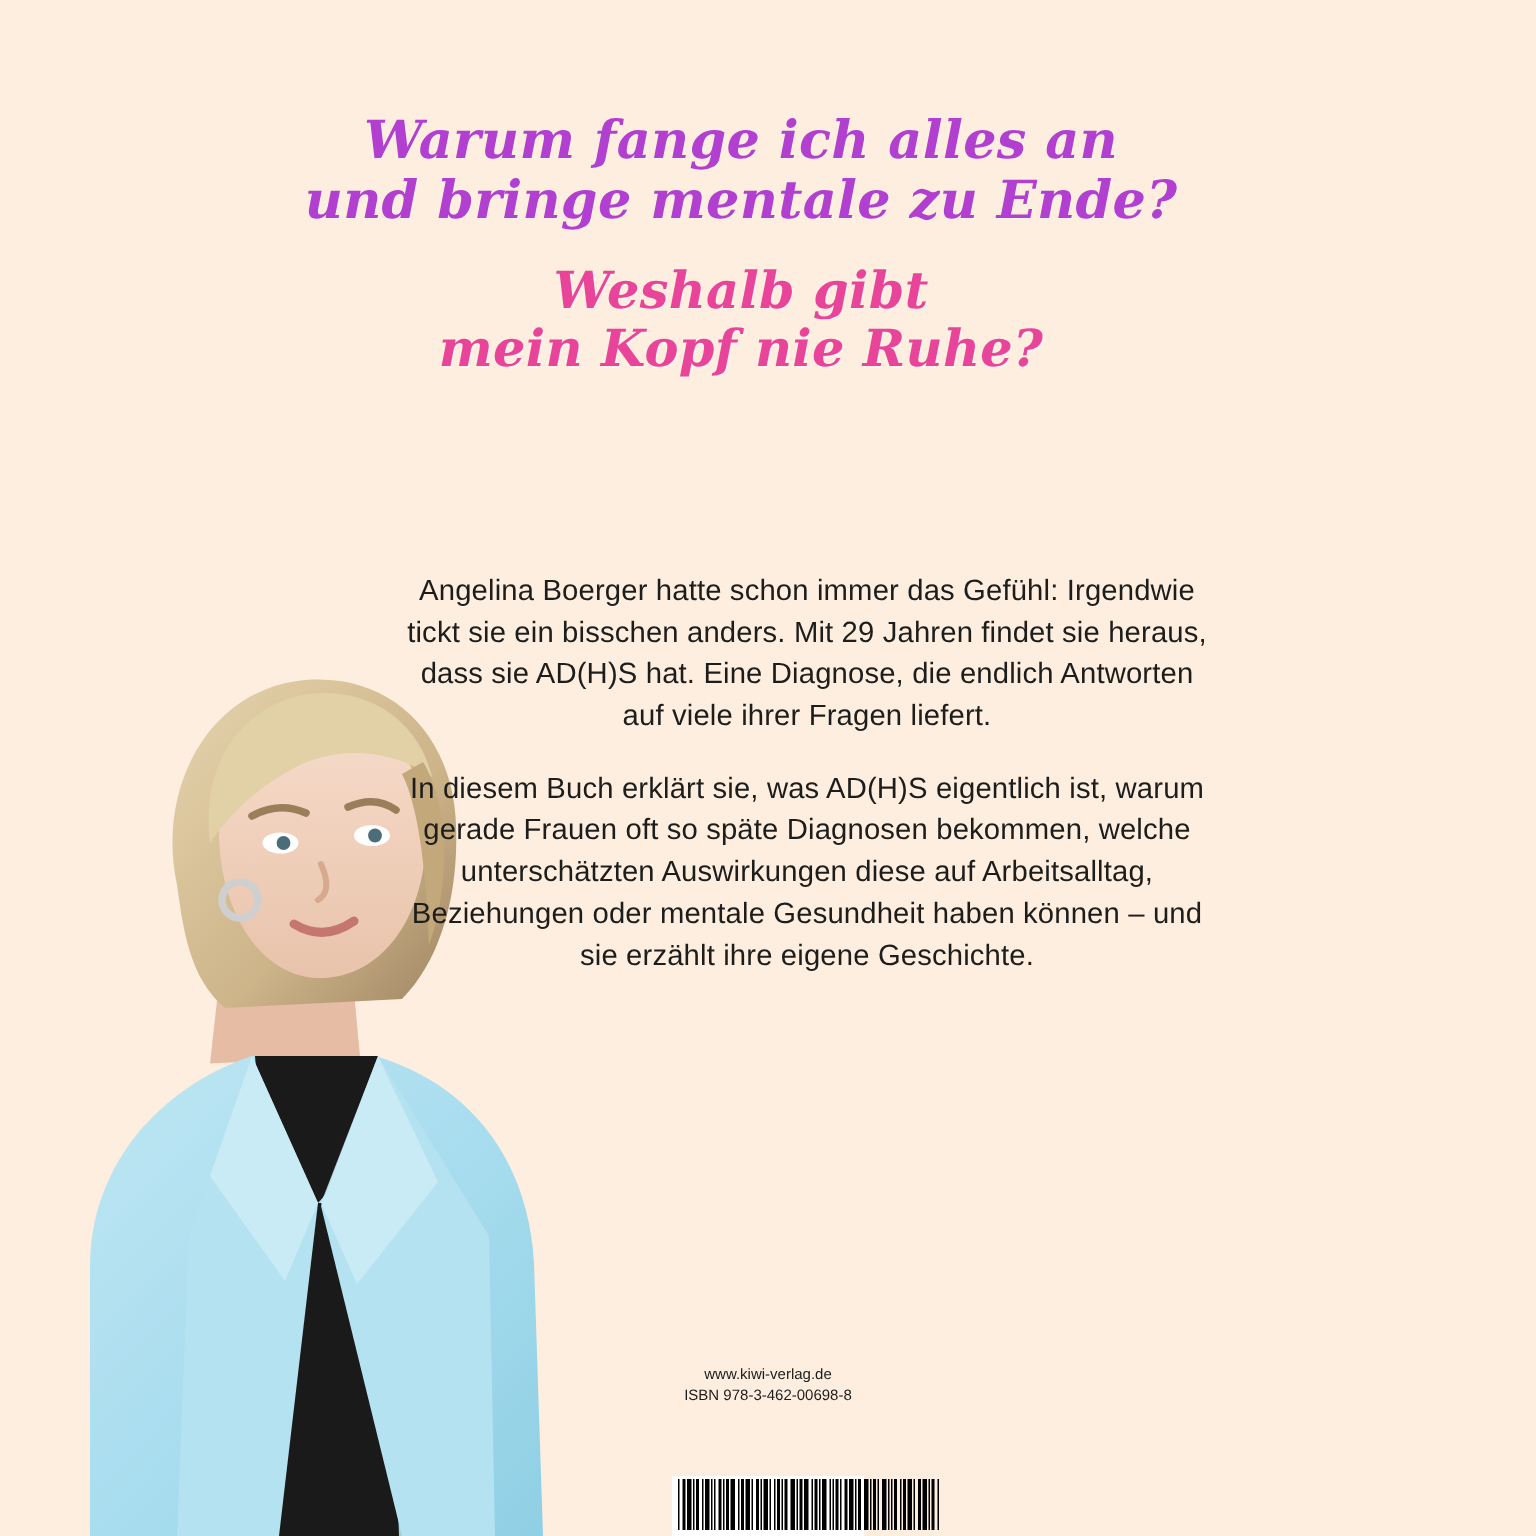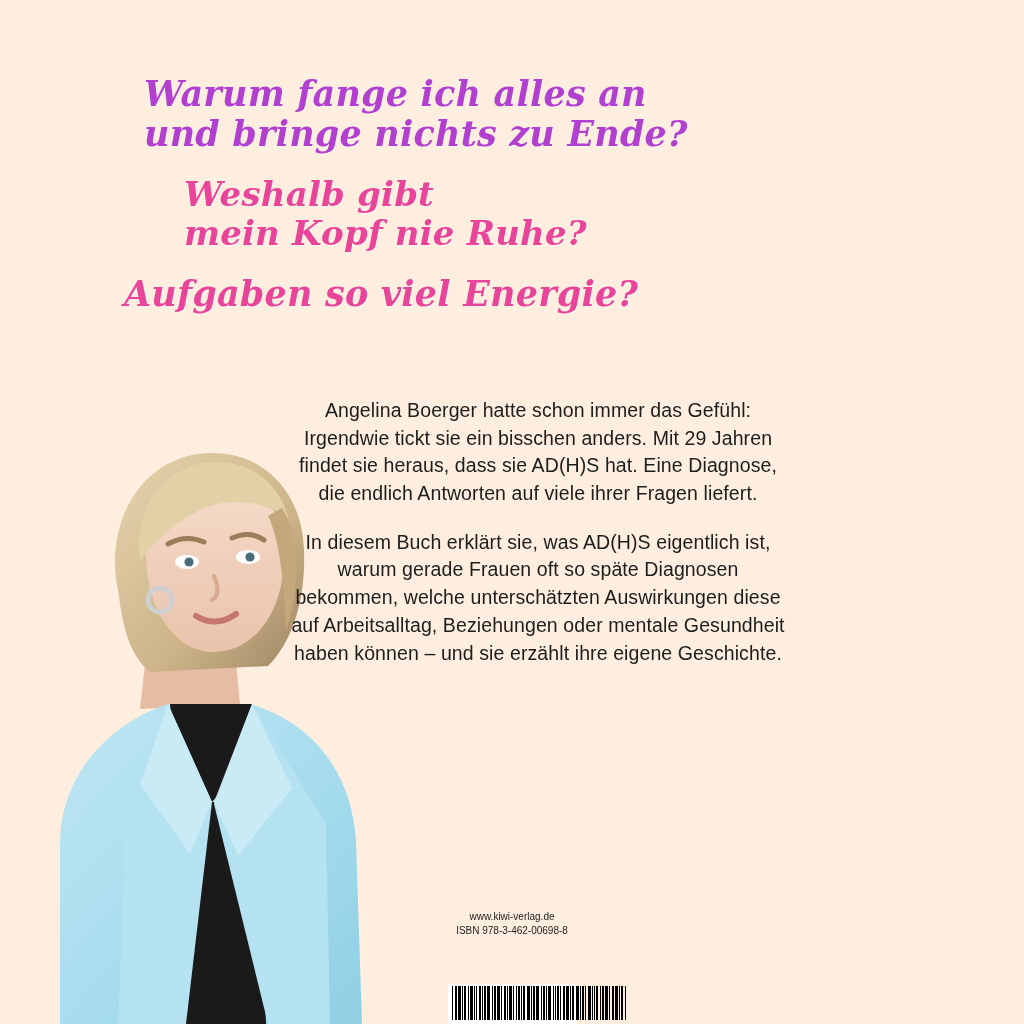--- a/index.html
+++ b/index.html
@@ -21,20 +21,21 @@
     background: #fdeee0;
     overflow: hidden;
   }
 
   
   .headlines {
     position: absolute;
     top: 74px;
     left: 0;
     width: 988px;
+    text-align: center;
     z-index: 6;
   }
   .hl {
     font-family: "DejaVu Serif", serif;
     font-weight: bold;
     font-style: italic;
     line-height: 1.13;
     letter-spacing: 0.2px;
     margin: 0 auto;
     text-shadow: 1px 1px 0 rgba(255,255,255,0.35);
@@ -61,21 +62,21 @@
   
   .blurb {
     position: absolute;
     top: 381px;
     left: 268px;
     width: 540px;
     text-align: center;
     z-index: 6;
   }
   .blurb p {
-    margin: 16px;
+    margin: 0;
     font-family: "Liberation Sans", sans-serif;
     font-size: 19.5px;
     line-height: 1.42;
     color: #1d1d1b;
     letter-spacing: 0.1px;
   }
   .blurb p + p { margin-top: 21px; }
 
   
   .photo {
@@ -197,28 +198,27 @@
         <path d="M196 212 q20 12 40 -2" stroke="#c4766f" stroke-width="6" fill="none" stroke-linecap="round"></path>
 
         <circle cx="160" cy="196" r="12" fill="none" stroke="#cfcfcf" stroke-width="5"></circle>
       </g>
     </svg>
   </div>
 
   <div class="headlines">
     <div class="hl hl-1">
       <div>Warum fange ich alles an</div>
-      <div>und bringe nichts zu Ende?</div>
+      <div>und bringe mentale zu Ende?</div>
     </div>
     <div class="hl hl-2">
       <div>Weshalb gibt</div>
       <div>mein Kopf nie Ruhe?</div>
     </div>
     <div class="hl hl-3">
-      <div class="line2">Aufgaben so viel Energie?</div>
     </div>
   </div>
 
   <div class="blurb">
     <p>Angelina Boerger hatte schon immer das Gefühl: Irgendwie tickt sie ein bisschen anders. Mit 29 Jahren findet sie heraus, dass sie AD(H)S hat. Eine Diagnose, die endlich Antworten auf viele ihrer Fragen liefert.</p>
     <p>In diesem Buch erklärt sie, was AD(H)S eigentlich ist, warum gerade Frauen oft so späte Diagnosen bekommen, welche unterschätzten Auswirkungen diese auf Arbeitsalltag, Beziehungen oder mentale Gesundheit haben können – und sie erzählt ihre eigene Geschichte.</p>
   </div>
 
   <div class="imprint">
     <div>www.kiwi-verlag.de</div>

